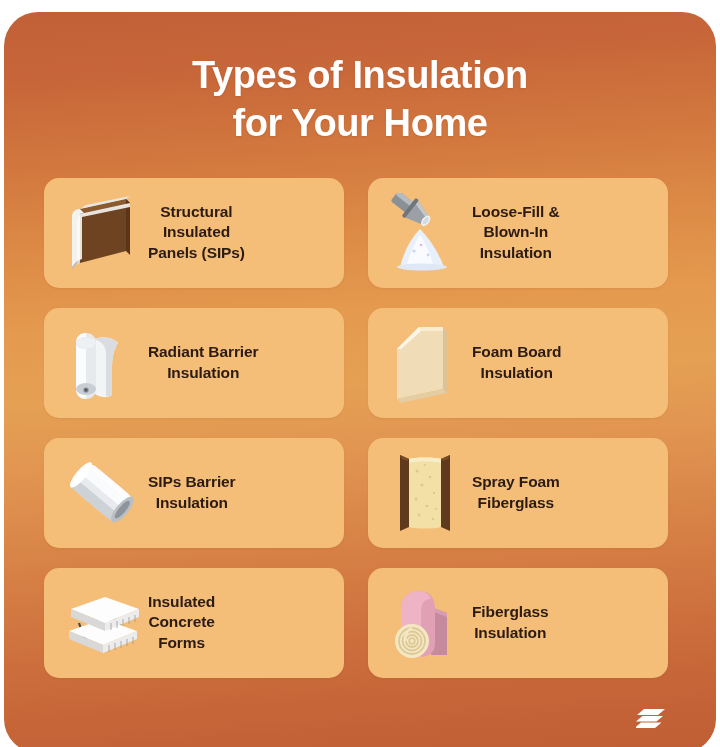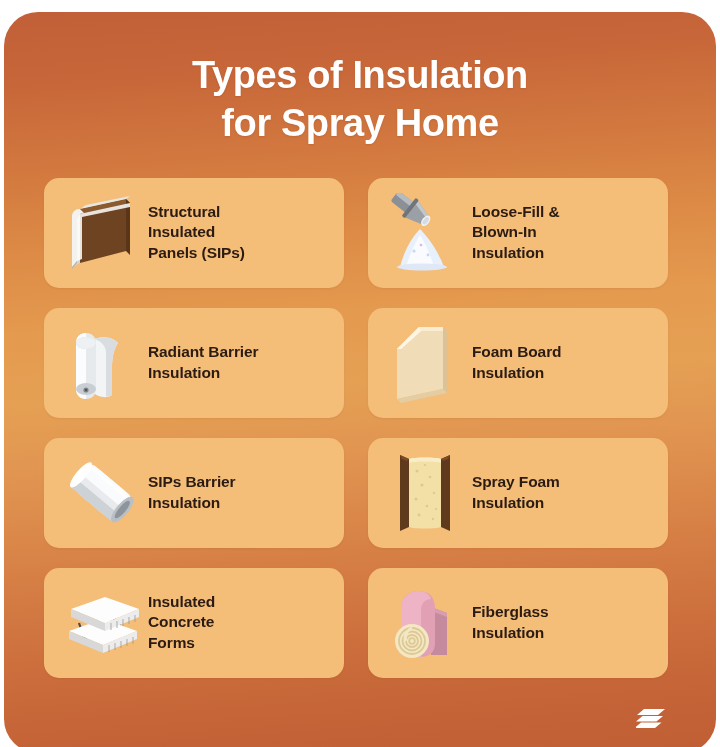--- a/index.html
+++ b/index.html
@@ -67,20 +67,21 @@
     row-gap: 20px;
   }
 
   .card {
     background: #f4bd78;
     border-radius: 15px;
     display: flex;
     align-items: center;
     padding: 0 8px 0 14px;
     box-shadow: 0 1px 2px rgba(140,70,30,0.10);
+    text-align: center;
   }
 
   .icon-wrap {
     width: 86px;
     min-width: 86px;
     height: 92px;
     display: flex;
     align-items: center;
     justify-content: center;
   }
@@ -114,21 +115,21 @@
   }
 </style>
 </head>
 <body>
 
 <div class="poster">
   <div class="panel">
 
     <h1 class="title">
       <span class="line">Types of Insulation</span>
-      <span class="line">for Spray Home</span>
+      <span class="line">for Your Home</span>
     </h1>
 
     <div class="grid">
 
       <div class="card">
         <div class="icon-wrap">
           <svg width="74" height="80" viewBox="0 0 74 80">
             <polygon points="16,16 62,6 62,58 16,70" fill="#6d4321"></polygon>
             <polygon points="16,16 62,6 66,10 20,20" fill="#8b5a2e"></polygon>
             <polygon points="62,6 66,10 66,62 62,58" fill="#5a3519"></polygon>
@@ -243,21 +244,21 @@
               <circle cx="24" cy="48" r="1.5"></circle>
               <circle cx="35" cy="55" r="1.3"></circle>
               <circle cx="27" cy="64" r="1.4"></circle>
               <circle cx="41" cy="68" r="1.2"></circle>
               <circle cx="33" cy="14" r="1.1"></circle>
               <circle cx="44" cy="58" r="1.1"></circle>
             </g>
           </svg>
         </div>
         <div class="card-label">Spray Foam
-Insulation</div>
+Fiberglass</div>
       </div>
 
       <div class="card">
         <div class="icon-wrap">
           <svg width="84" height="80" viewBox="0 0 84 80">
 
             <g stroke="#4a4a4a" stroke-width="2.2" fill="none" stroke-linejoin="round">
               <polyline points="20,40 26,58 32,38 38,58 44,36 50,56 56,34"></polyline>
               <polyline points="57,38 62,36 60,44"></polyline>
             </g>

